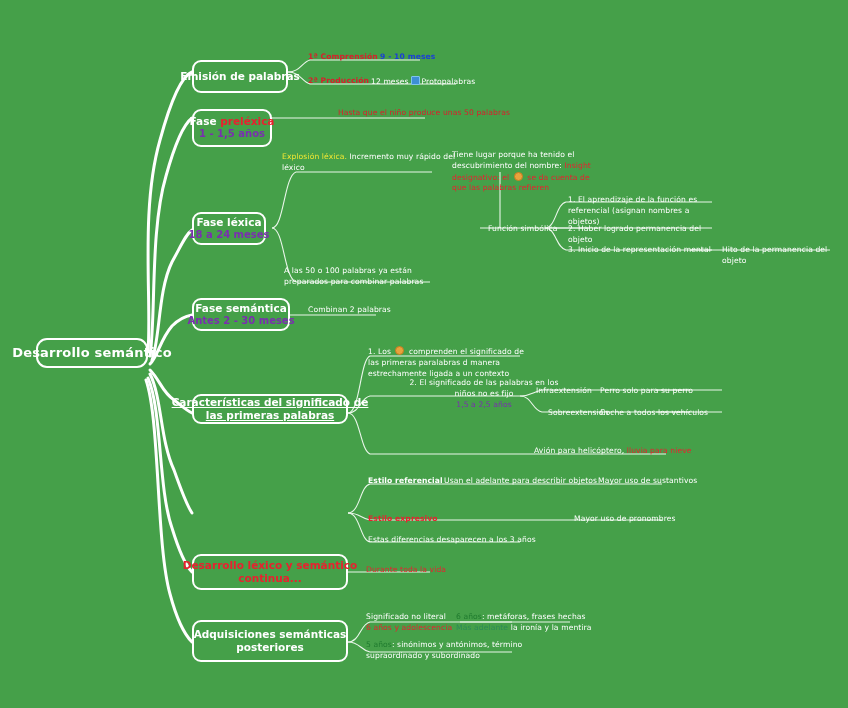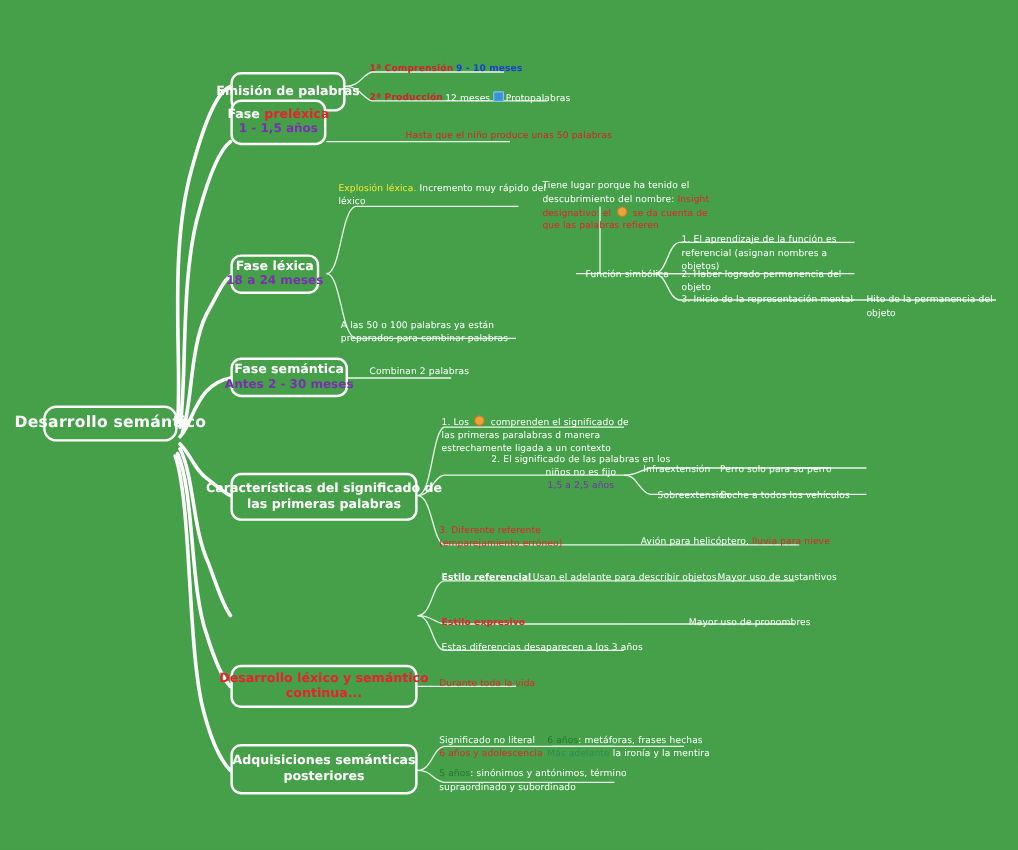--- a/index.html
+++ b/index.html
@@ -131,36 +131,36 @@
   </svg>
 
   <div class="node root" style="left:36px;top:338px;width:112px;height:30px;">
     <span class="ln">Desarrollo semántico</span>
   </div>
 
   <div class="node branch" style="left:192px;top:60px;width:96px;height:33px;">
     <span class="ln">Emisión de palabras</span>
   </div>
 
-  <div class="node branch" style="left:192px;top:83px;width:80px;height:38px;">
+  <div class="node branch" style="left:192px;top:109px;width:80px;height:38px;">
     <span class="ln"><span>Fase </span><span class="c-red">preléxica</span></span>
     <span class="ln ln2 c-purple">1 - 1,5 años</span>
   </div>
 
   <div class="node branch" style="left:192px;top:212px;width:74px;height:33px;">
     <span class="ln">Fase léxica</span>
     <span class="ln ln2 c-purple">18 a 24 meses</span>
   </div>
 
   <div class="node branch" style="left:192px;top:298px;width:98px;height:33px;">
     <span class="ln">Fase semántica</span>
     <span class="ln ln2 c-purple">Antes 2 - 30 meses</span>
   </div>
 
-  <div class="node branch" style="left:192px;top:394px;width:156px;height:40px;">
+  <div class="node branch" style="left:192px;top:394px;width:156px;height:30px;text-decoration:underline;">
     <span class="ln">Características del significado de</span>
     <span class="ln">las primeras palabras</span>
   </div>
 
 
   <div class="node branch" style="left:192px;top:554px;width:156px;height:36px;">
     <span class="ln c-red">Desarrollo léxico y semántico</span>
     <span class="ln c-red">continua...</span>
   </div>
 
@@ -189,21 +189,20 @@
   <div class="leaf" style="left:722px;top:245px;width:124px;">Hito de la permanencia del objeto</div>
 
   <div class="leaf" style="left:284px;top:266px;width:160px;">A las 50 o 100 palabras ya están preparados para combinar palabras</div>
 
   <div class="leaf" style="left:308px;top:305px;width:120px;">Combinan 2 palabras</div>
 
   <div class="leaf" style="left:368px;top:346px;width:156px;"><span>1. Los </span><span class="emoji"></span><span> comprenden el significado de las primeras paralabras d manera estrechamente ligada a un contexto</span></div>
 
   <div class="leaf" style="left:368px;top:378px;width:152px;text-align:center;margin-left:40px;"><span>2. El significado de las palabras en los niños no es fijo</span><br><span class="c-purple">1,5 a 2,5 años</span></div>
 
-  <div class="leaf c-red" style="left:366px;top:437px;width:150px;">3. Diferente referente (emparejamiento erróneo)</div>
 
   <div class="leaf" style="left:536px;top:386px;width:90px;">Infraextensión</div>
   <div class="leaf" style="left:600px;top:386px;width:130px;">Perro solo para su perro</div>
 
   <div class="leaf" style="left:548px;top:408px;width:90px;">Sobreextensión</div>
   <div class="leaf" style="left:600px;top:408px;width:140px;">Coche a todos los vehículos</div>
 
   <div class="leaf" style="left:534px;top:446px;width:190px;"><span>Avión para helicóptero, </span><span class="c-red">lluvia para nieve</span></div>
 
   <div class="leaf b" style="left:368px;top:476px;width:100px;">Estilo referencial</div>

